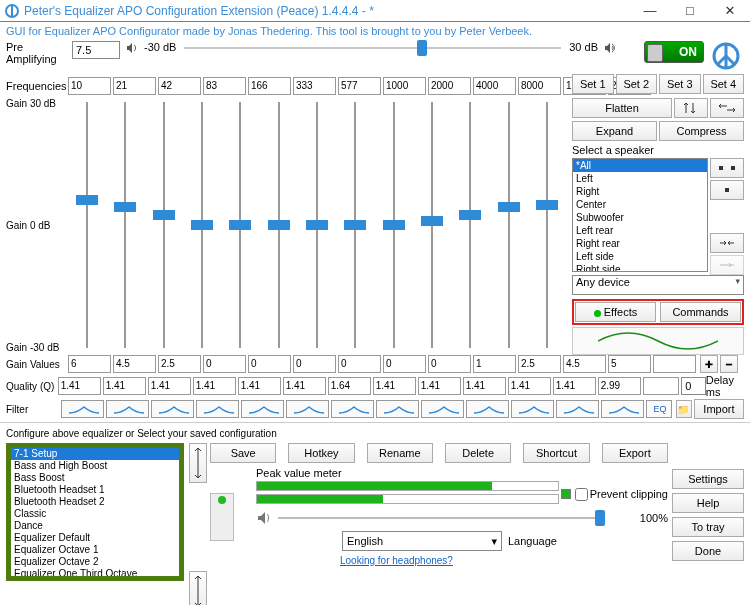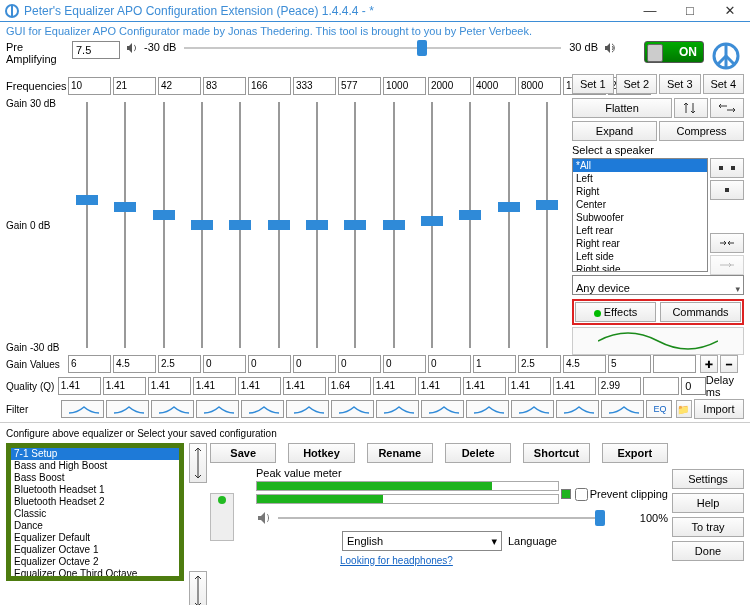--- a/index.html
+++ b/index.html
@@ -51,21 +51,21 @@
   .setrow{display:flex;gap:2px;margin-bottom:4px;}
   .setrow .btn{flex:1;}
   .pair{display:flex;gap:2px;margin-bottom:3px;}
   .pair .btn{flex:1;}
   .iconbtn{width:34px;height:20px;border:1px solid #aaa;background:linear-gradient(#fdfdfd,#ececec);display:inline-flex;align-items:center;justify-content:center;}
 
   .speakerbox{border:1px solid #888;height:114px;overflow-y:auto;background:#fff;margin-bottom:3px;}
   .speakerbox div{padding:0 3px;line-height:13px;font-size:10px;}
   .speakerbox div.sel{background:#1e7ad8;color:#fff;}
 
-  .combo{height:20px;border:1px solid #888;background:#fff;display:flex;align-items:flex-end;padding:0 3px;justify-content:space-between;margin-bottom:4px;}
+  .combo{height:20px;border:1px solid #888;background:#fff;display:flex;align-items:flex-start;padding:0 3px;justify-content:space-between;margin-bottom:4px;}
   .combo .chev{font-size:9px;color:#555;}
 
   .effects-highlight{border:2px solid #d22;padding:1px;display:flex;gap:4px;margin-bottom:2px;}
   .effects-highlight .btn{flex:1;}
   .greendot{display:inline-block;width:7px;height:7px;background:#0b0;border-radius:50%;margin-right:3px;vertical-align:middle;}
   .wavegraphic{height:28px;border:1px solid #ccc;background:#fafafa;display:flex;align-items:center;justify-content:center;}
 
   
   .valuerow{display:flex;align-items:center;padding:0 6px;margin-top:1px;}
   .valuerow .lbl-left{width:62px;font-size:10px;}
@@ -73,21 +73,21 @@
   .smallicon{width:18px;height:18px;border:1px solid #aaa;background:linear-gradient(#fdfdfd,#ececec);margin-left:2px;display:inline-flex;align-items:center;justify-content:center;font-size:10px;}
 
   
   .divider{height:1px;background:#ccc;margin:3px 0;}
   .bottom{display:flex;padding:2px 6px;gap:4px;height:172px;}
   .configlist{width:178px;height:138px;border:5px solid #4d7c0f;background:#fff;overflow-y:scroll;}
   .configlist div{padding:0 3px;line-height:12px;font-size:10px;}
   .configlist div.sel{background:#1e7ad8;color:#fff;}
   .updown{width:18px;display:flex;flex-direction:column;justify-content:space-between;align-items:center;}
   .midcol{flex:1;display:flex;flex-direction:column;gap:2px;}
-  .topbtns{display:flex;gap:12px;font-weight:bold;}
+  .topbtns{display:flex;gap:12px;}
   .topbtns .btn{flex:1;}
   .meterrow{display:flex;align-items:center;gap:22px;margin-top:2px;}
   .avatar{width:24px;height:48px;border:1px solid #bbb;background:#eee;display:flex;align-items:flex-start;justify-content:center;padding-top:2px;}
   .avatar .head{width:8px;height:8px;background:#2b2;border-radius:50%;}
   .meterblock{flex:1;}
   .meterbar{height:10px;border:1px solid #aaa;background:#fff;position:relative;margin-bottom:3px;}
   .meterfill{position:absolute;left:0;top:0;bottom:0;background:#1db31d;}
   .meterpeakbox{width:10px;height:10px;background:#1db31d;border:1px solid #777;margin-left:2px;}
   .volrow{display:flex;align-items:center;gap:6px;margin-top:4px;}
   .volslider{flex:1;height:14px;position:relative;}

